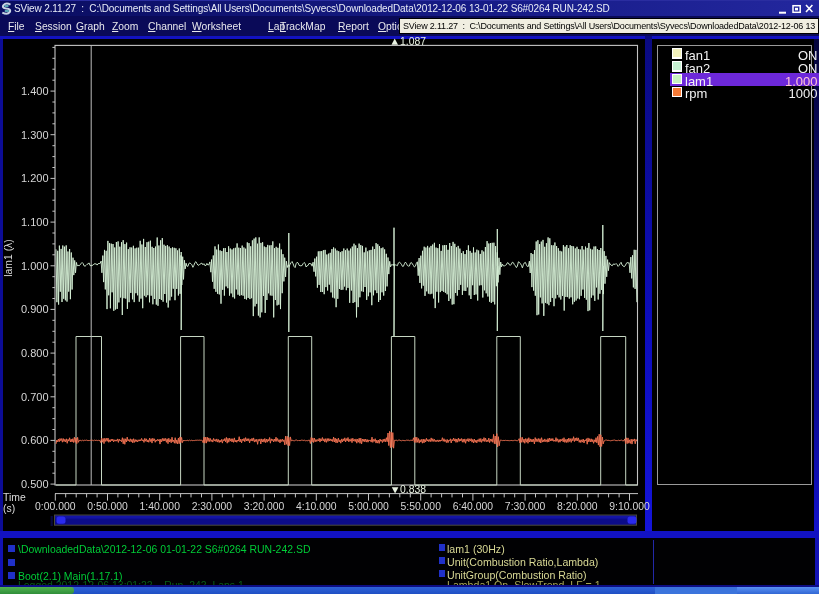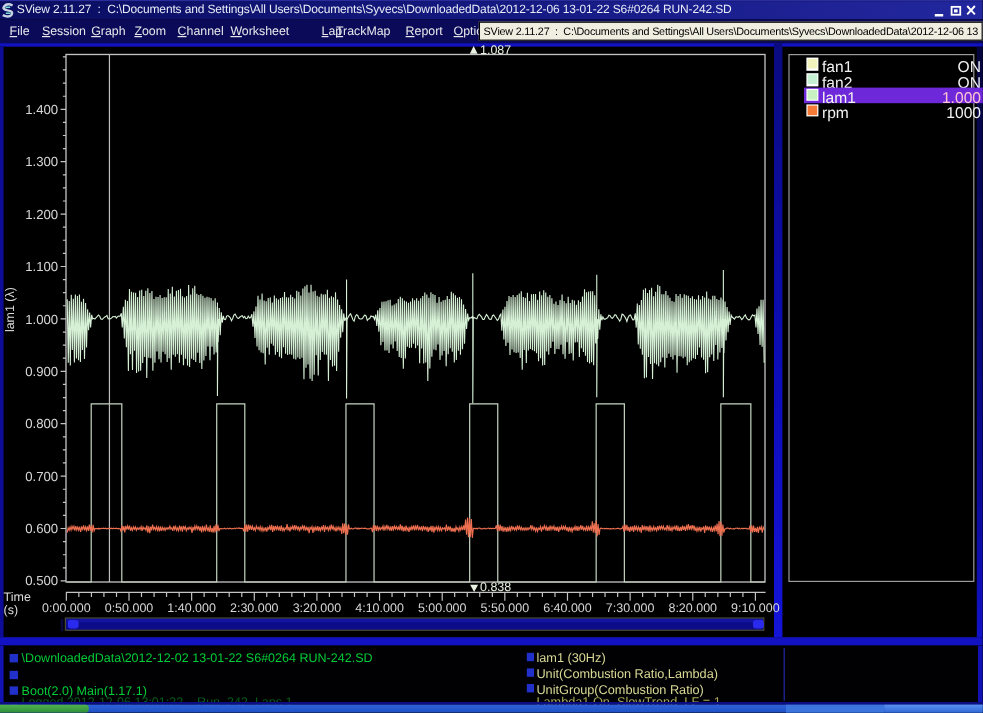--- a/index.html
+++ b/index.html
@@ -163,22 +163,22 @@
         <span class="ln">rpm</span>
         <span class="lv">1000</span>
       </div>
     </div>
  <div id="sep"></div>
  <div id="status">
    <div class="bullet" style="left:8px;top:7px"></div>
    <div class="bullet" style="left:8px;top:20.5px"></div>
    <div class="bullet" style="left:8px;top:34px"></div>
    <div class="bullet" style="left:8px;top:47.5px;height:3px"></div>
-   <div class="g" style="left:18px;top:5.2px">\DownloadedData\2012-12-02 13-01-22 S6#0264 RUN-242.SD</div>
-   <div class="g" style="left:18px;top:32.2px">Boot(2.0) Main(1.17.1)</div>
+   <div class="g" style="left:18px;top:5.2px">\DownloadedData\2012-12-06 01-01-22 S6#0264 RUN-242.SD</div>
+   <div class="g" style="left:18px;top:32.2px">Boot(2.1) Main(1.17.1)</div>
    <div class="g" style="left:18px;top:41.5px;color:#085c18">Logged 2012-12-06 13:01:22    Run  242  Laps 1</div>
    <div class="bullet" style="left:438.5px;top:6px"></div>
    <div class="bullet" style="left:438.5px;top:19px"></div>
    <div class="bullet" style="left:438.5px;top:32px"></div>
    <div class="y" style="left:447px;top:4.5px">lam1 (30Hz)</div>
    <div class="y" style="left:447px;top:17.5px">Unit(Combustion Ratio,Lambda)</div>
    <div class="y" style="left:447px;top:30.5px">UnitGroup(Combustion Ratio)</div>
    <div class="y" style="left:447px;top:41px;color:#a8a858">Lambda1 On  SlowTrend  LF = 1</div>
  </div>
  <div id="sdiv"></div>

